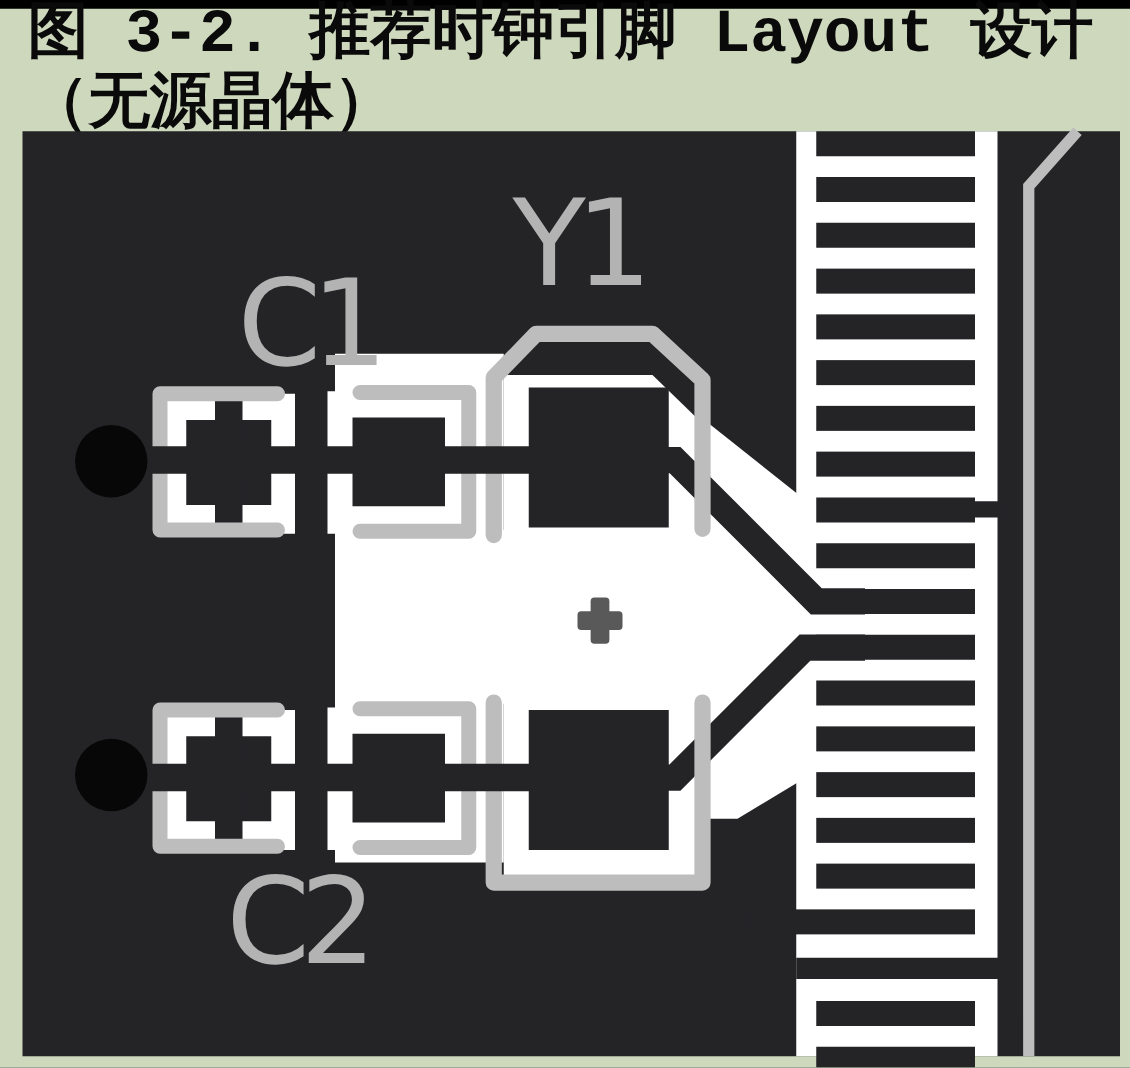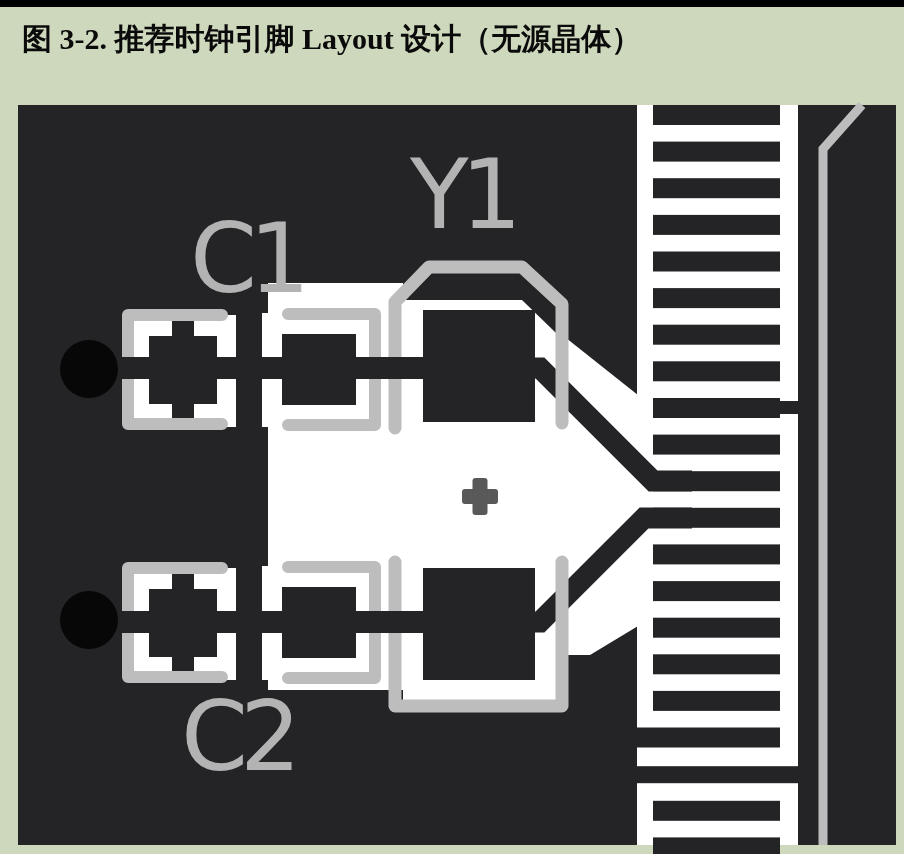--- a/index.html
+++ b/index.html
@@ -1,22 +1,22 @@
 <!DOCTYPE html>
 <html style="--page-bg: #cdd8bd; --title-text: #0a0a0a; --board-dark: #242326; --copper-white: #ffffff; --silkscreen: #bdbdbd; --label-gray: #b3b3b3; --via-black: #070707; --center-mark-gray: #595959;"><head>
 <meta charset="utf-8">
 <style>
   html,body{margin:0;padding:0;}
   body{background:var(--page-bg,#cdd8bd);}
   .page{position:relative;width:904px;height:854px;background:var(--page-bg,#cdd8bd);
         font-family:"Liberation Sans","DejaVu Sans",sans-serif;overflow:hidden;}
   .top-border{position:absolute;left:0;top:0;width:904px;height:7px;background:#000;}
-  .title{position:absolute;left:22px;top:22px;width:870px;
-         font-family:Liberation Serif, serif;
-         font-size:30px;font-weight:700;color:var(--title-text,#0a0a0a);
+  .title{position:absolute;left:22px;top:0;width:870px;
+         font-family:Liberation Mono, monospace;
+         font-size:49px;font-weight:700;color:var(--title-text,#0a0a0a);
          letter-spacing:0px;line-height:1.15;}
   svg.pcb{position:absolute;left:0;top:0;}
   .f-board{fill:var(--board-dark,#242326);}
   .f-copper{fill:var(--copper-white,#ffffff);}
   .f-black{fill:var(--via-black,#070707);}
   .f-mark{fill:var(--center-mark-gray,#595959);}
   .s-silk{stroke:var(--silkscreen,#bdbdbd);fill:none;stroke-linecap:round;stroke-linejoin:round;}
   .s-silk-sq{stroke:var(--silkscreen,#bdbdbd);fill:none;stroke-linecap:butt;stroke-linejoin:miter;}
   .t-trace{stroke:var(--board-dark,#242326);fill:none;stroke-linecap:butt;stroke-linejoin:miter;}
   .silk-label{fill:var(--label-gray,#b3b3b3);

